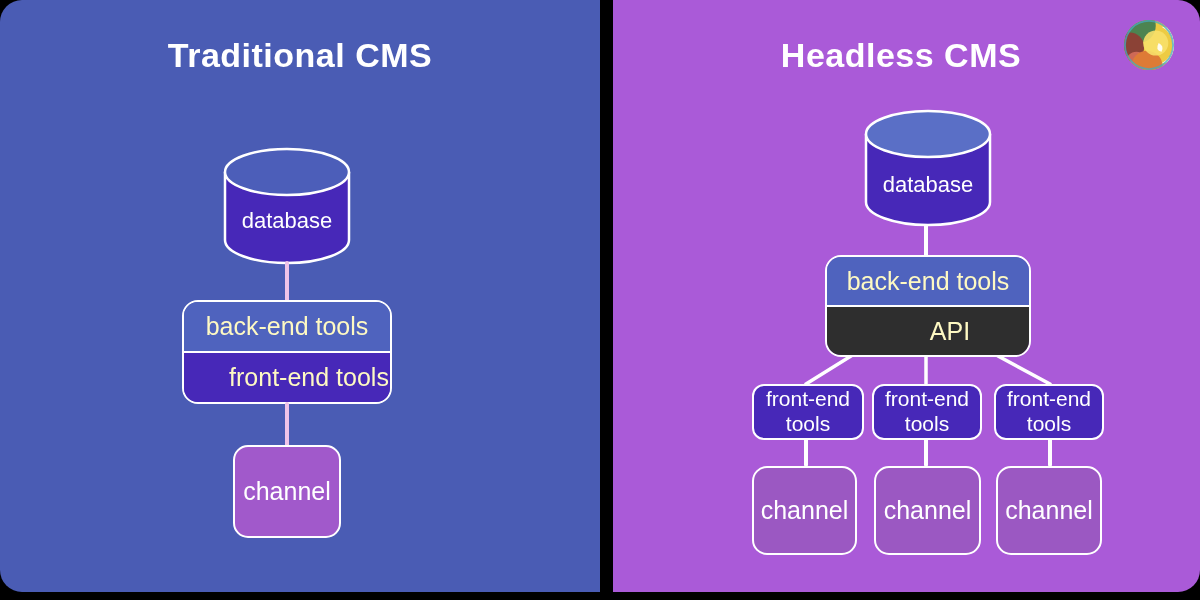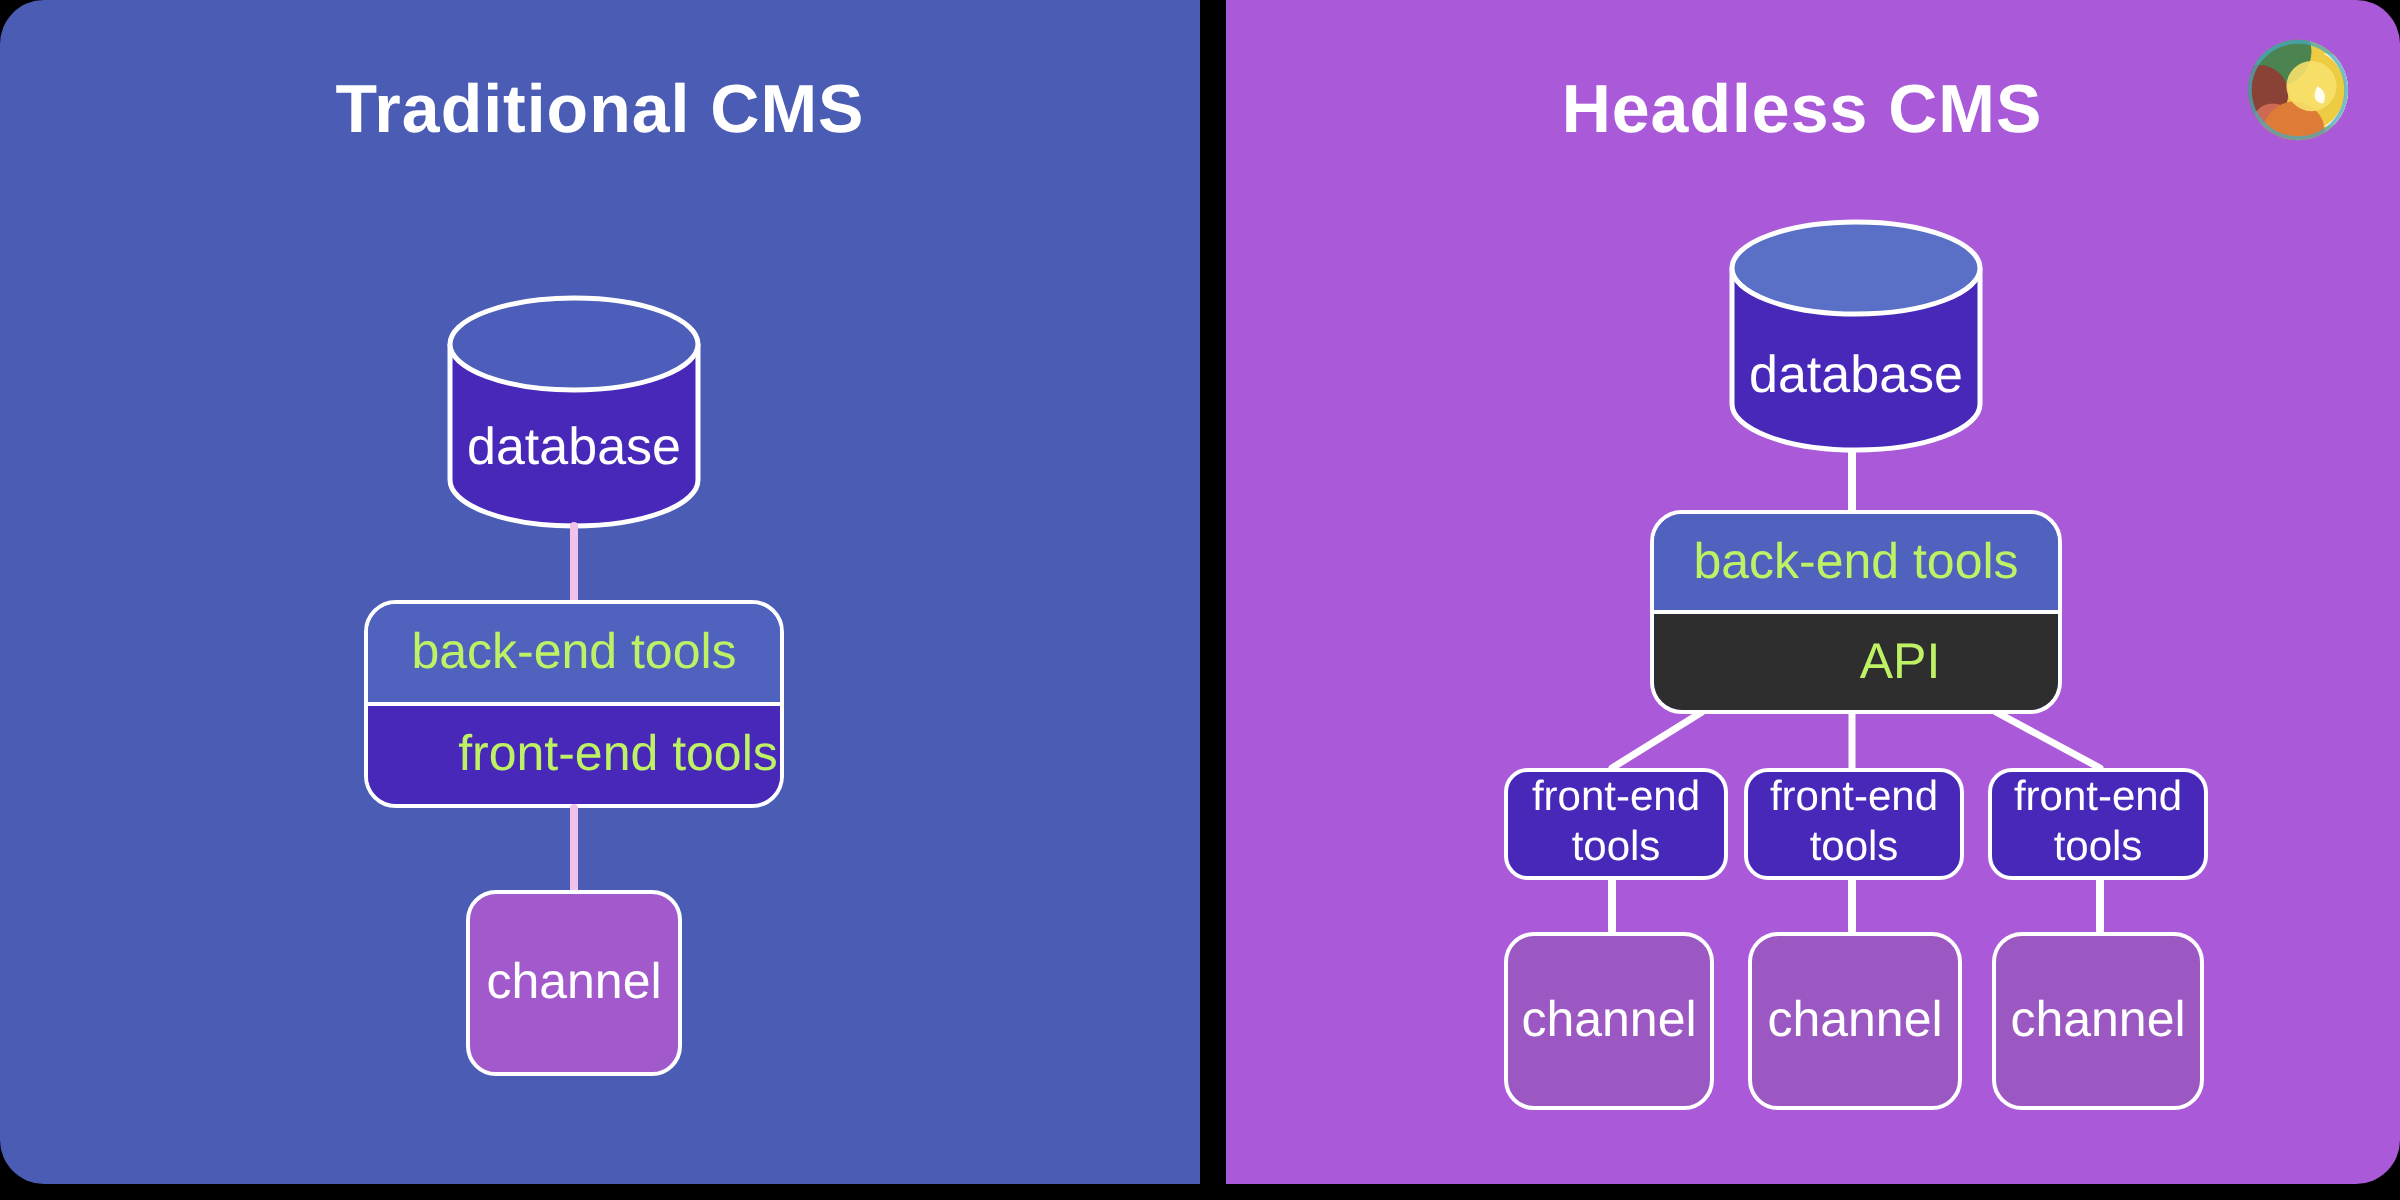--- a/index.html
+++ b/index.html
@@ -7,33 +7,33 @@
   .canvas{position:relative;width:1200px;height:592px;border-radius:22px;overflow:hidden;}
   .half{position:absolute;top:0;width:600px;height:600px;}
   .half-left{left:0;background:var(--left-bg);}
   .half-right{left:600px;background:var(--right-bg);margin-left:13px;}
   .panel-title{position:absolute;top:36px;left:0;width:100%;text-align:center;
     color:#fff;font-size:34px;font-weight:600;letter-spacing:.5px;}
   .half-right .panel-title{width:96%;}
 
   
   .cyl{position:absolute;width:130px;height:120px;}
-  .cyl-label{position:absolute;width:130px;text-align:center;color:#fff;font-size:26px;font-weight:500;}
+  .cyl-label{position:absolute;width:130px;text-align:center;color:#fff;font-size:22px;font-weight:500;}
 
   
   .vline{position:absolute;width:4px;border-radius:2px;}
   .vline.pink{background:var(--pink-line);}
   .vline.white{background:#fff;}
   .fan-svg{position:absolute;}
 
   
   .tools-box{position:absolute;border:2.5px solid #fff;border-radius:16px;overflow:hidden;
     display:flex;flex-direction:column;box-sizing:border-box;}
   .tools-row{flex:1;display:flex;align-items:center;justify-content:center;
-    color:#bef264;font-size:25px;font-weight:500;}
+    color:#fef9c3;font-size:25px;font-weight:500;}
   .tools-row + .tools-row{border-top:2.5px solid #fff;padding-left:44px;}
   .row-blue{background:var(--cell-blue);}
   .row-darkpurple{background:var(--dark-purple);}
   .row-api{background:var(--api-dark);}
 
   
   .node{position:absolute;border:2.5px solid #fff;box-sizing:border-box;
     display:flex;align-items:center;justify-content:center;text-align:center;
     color:#fff;font-weight:500;}
   .channel{border-radius:15px;font-size:25px;}

